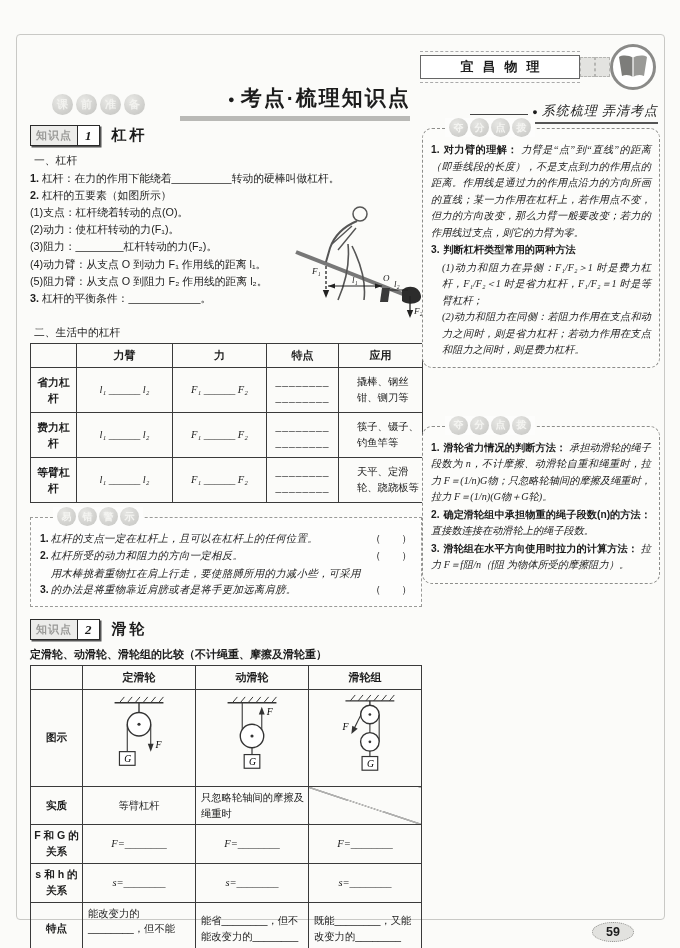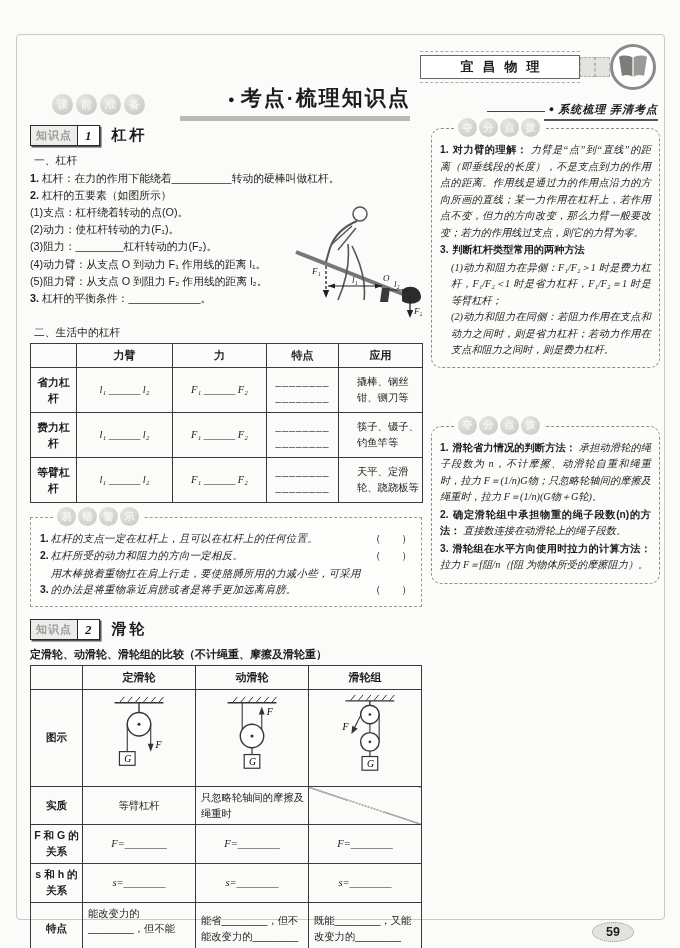--- a/index.html
+++ b/index.html
@@ -27,23 +27,23 @@
     color:#f2f2ef; font-size:11px; font-weight:bold; display:flex; align-items:center; justify-content:center;
   }
   .lesson-badge { position:absolute; left:22px; top:4px; }
   .main-title-wrap { position:absolute; left:198px; top:-6px; }
   .main-title { font-size:21px; font-weight:900; letter-spacing:2px; }
   .main-title .dot { font-size:11px; vertical-align:middle; margin-right:4px; }
   .title-bar { position:absolute; left:150px; top:26px; width:230px; height:5px; background:#b9b9b6; }
   .subtitle-wrap { position:absolute; right:0; top:12px; display:flex; align-items:flex-end; gap:4px; border-bottom:2px solid #555; padding-bottom:2px; }
   .subtitle-line { width:58px; height:1px; background:#444; margin-bottom:5px; }
   .subtitle-dot { font-size:9px; line-height:1; margin-bottom:3px; }
-  .subtitle { font-family:"Liberation Serif", serif; font-style:italic; font-weight:bold; font-size:11px; letter-spacing:1px; }
-  
-  .content { position:absolute; top:124px; left:30px; right:20px; bottom:30px; display:flex; gap:9px; }
+  .subtitle { font-family:"Liberation Serif", serif; font-style:italic; font-weight:normal; font-size:13px; letter-spacing:1px; }
+  
+  .content { position:absolute; top:124px; left:30px; right:20px; bottom:30px; display:flex; }
   .left-col { width:392px; flex:0 0 auto; font-size:10.8px; line-height:1.5; }
   .right-col { flex:1; padding-top:4px; }
   
   .kp-row { display:flex; align-items:center; margin:0 0 5px; }
   .kp-box { display:inline-flex; align-items:center; border:1px solid #2a2a2a; box-shadow:1.5px 1.5px 0 #555; background:#fff; }
   .kp-label { background:#ececea; color:#9a9a98; font-weight:bold; font-size:11px; padding:1px 5px; letter-spacing:1px; border-right:1px solid #2a2a2a; }
   .kp-num { font-family:"Liberation Serif", serif; font-style:italic; font-weight:bold; font-size:13px; padding:0 7px; }
   .kp-title { font-weight:900; font-size:15px; letter-spacing:3px; margin-left:12px; }
   .sub-head { font-weight:normal; margin:3px 4px 2px; }
   .num-item { margin:1px 0; }

